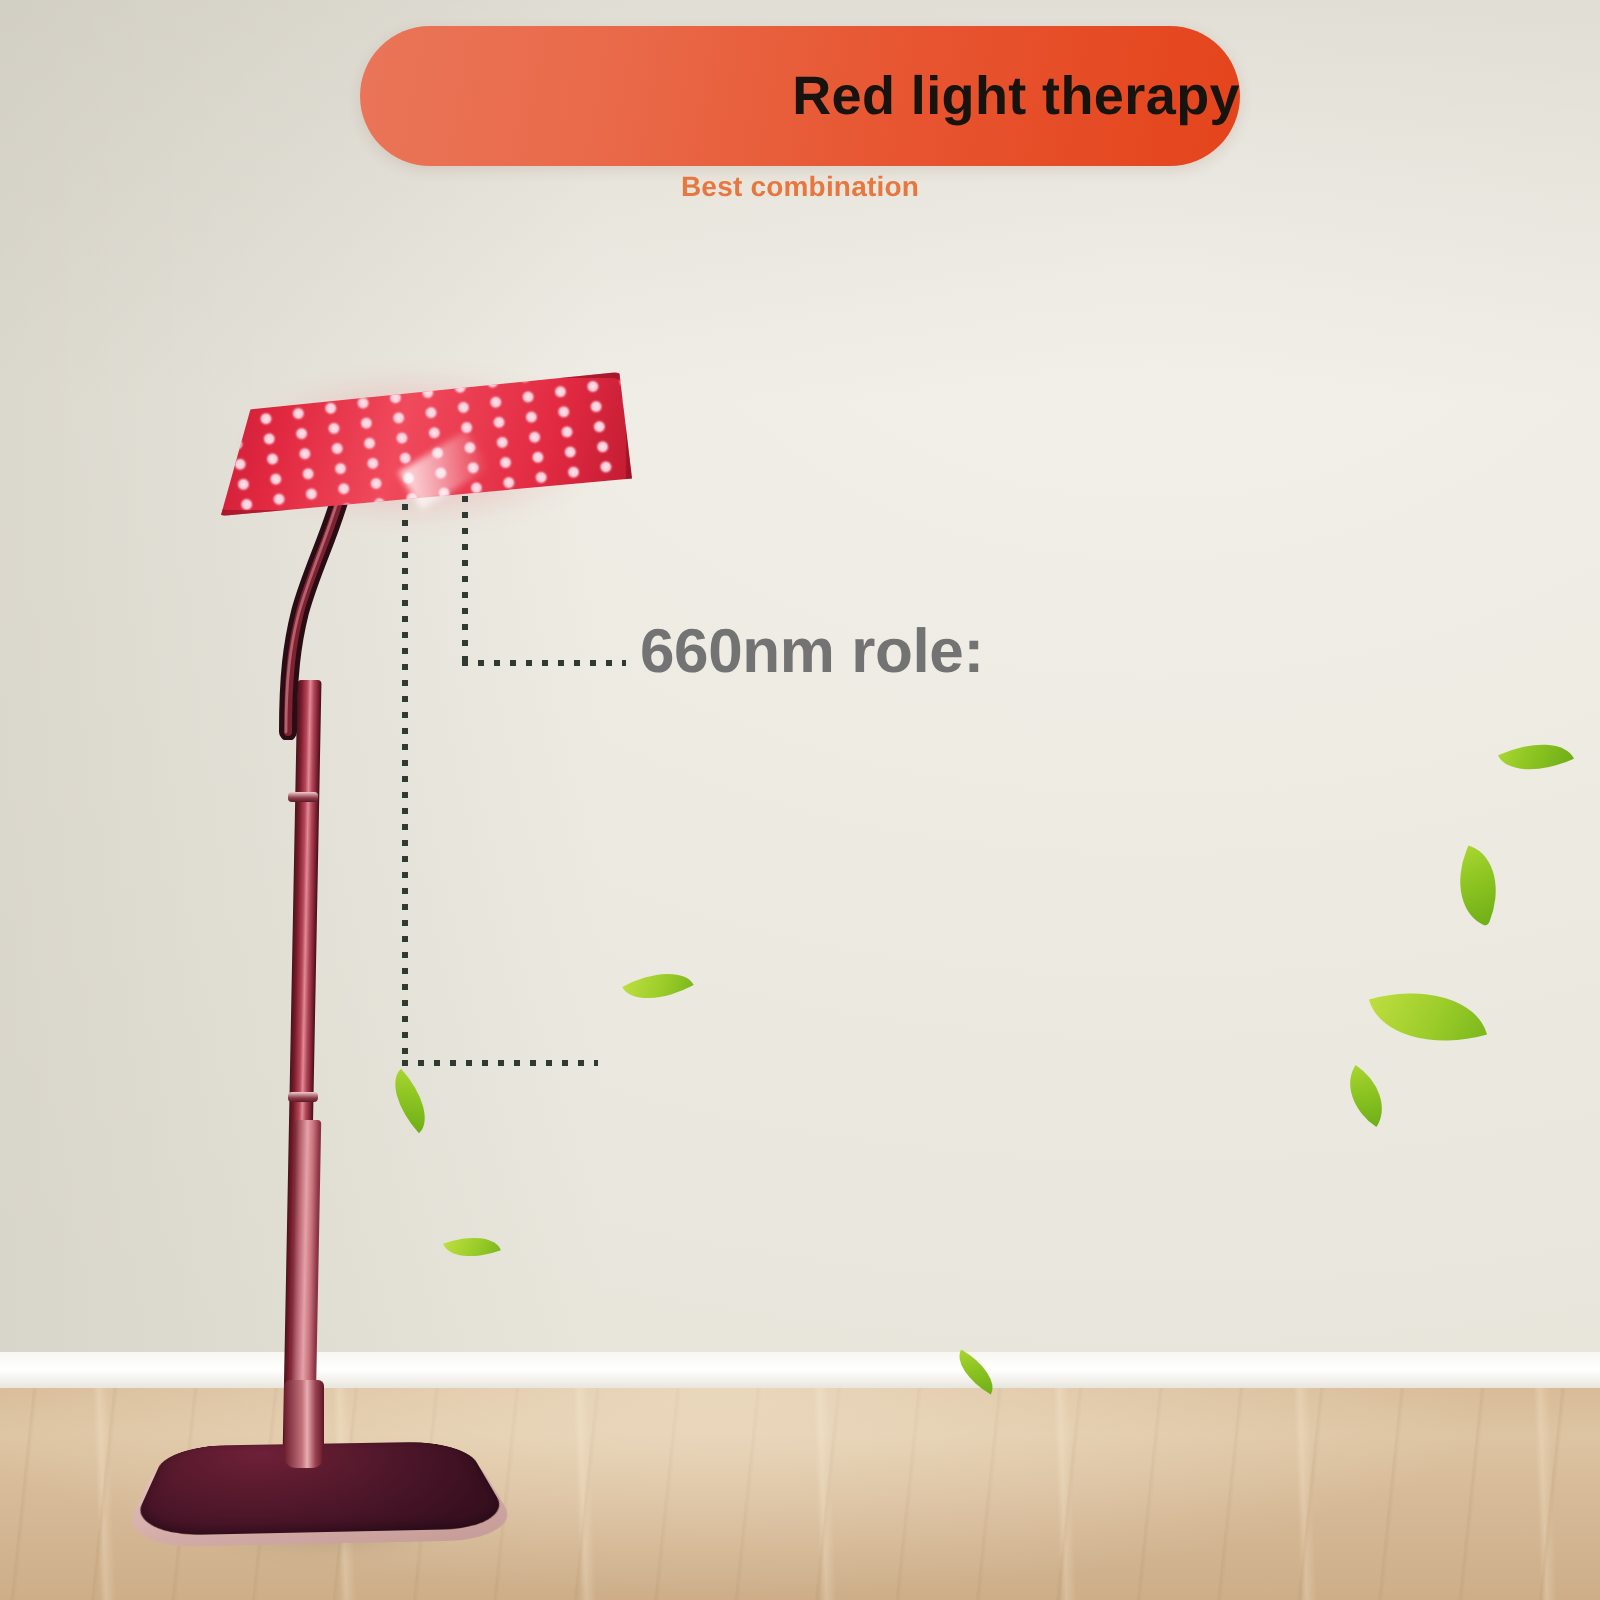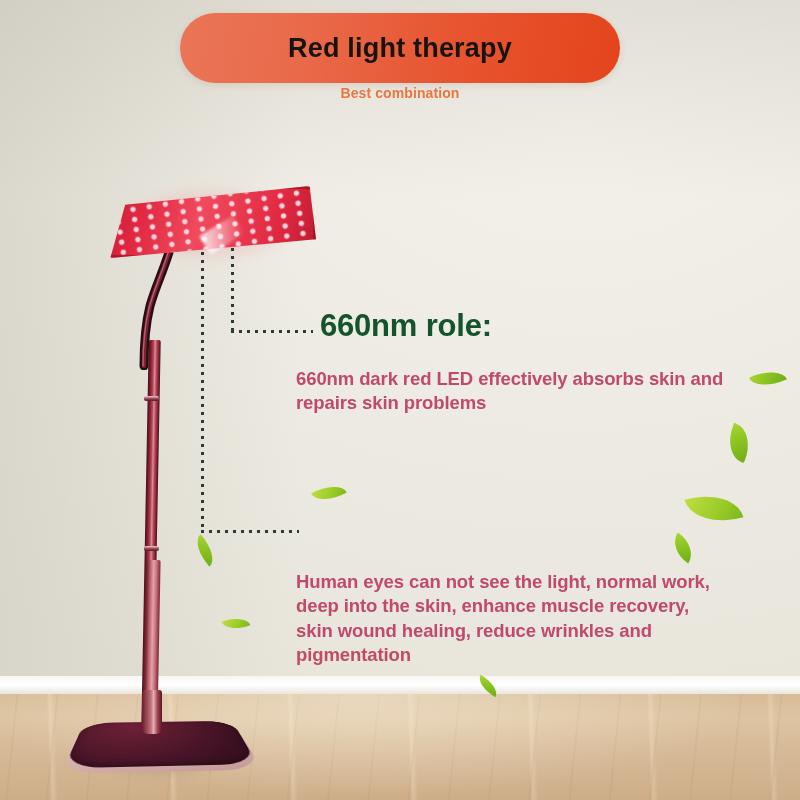--- a/index.html
+++ b/index.html
@@ -84,21 +84,21 @@
   
   .banner {
     position: absolute;
     left: 180px; top: 13px;
     width: 440px; height: 70px;
     border-radius: 36px;
     background: linear-gradient(100deg, #ea7558 0%, #e96a4a 28%, #e75530 62%, #e4441c 100%);
     box-shadow: 0 2px 7px rgba(120,60,40,0.13);
     display: flex;
     align-items: center;
-    justify-content: center;
+    justify-content: flex-end;
   }
   .banner-title {
     font-size: 27px;
     font-weight: bold;
     color: #17140f;
     letter-spacing: .2px;
     white-space: nowrap;
   }
   .subtitle {
     position: absolute;
@@ -248,21 +248,21 @@
     height: 3px;
     background-image: linear-gradient(to right, #2f3a33 0 3px, rgba(0,0,0,0) 3px 8px);
     background-size: 8px 3px;
   }
 
   
   .callout-head {
     position: absolute;
     font-size: 31px;
     font-weight: bold;
-    color: #14532d;
+    color: #737373;
     white-space: nowrap;
     letter-spacing: -.2px;
   }
   .callout-body {
     position: absolute;
     font-size: 18.5px;
     font-weight: bold;
     color: #c04a6a;
     line-height: 1.32;
     letter-spacing: -.1px;
@@ -332,23 +332,21 @@
     <div class="base-collar"></div>
   </div>
 
   <div class="lead lead-v" style="left:231px; top:248px; height:84px;"></div>
   <div class="lead lead-h" style="left:231px; top:330px; width:82px;"></div>
 
   <div class="lead lead-v" style="left:201px; top:252px; height:280px;"></div>
   <div class="lead lead-h" style="left:201px; top:530px; width:98px;"></div>
 
   <div class="callout-head" id="head660">660nm role:</div>
-  <div class="callout-body" id="body660">660nm dark red LED effectively absorbs skin and repairs skin problems</div>
-
-  <div class="callout-body" id="body850">Human eyes can not see the light, normal work, deep into the skin, enhance muscle recovery, skin wound healing, reduce wrinkles and pigmentation</div>
+
 
   <div class="leaf" style="left:751px; top:370px; width:34px; height:17px; transform:rotate(-24deg);"></div>
   <div class="leaf crescent" style="left:727px; top:426px; width:24px; height:34px; transform:rotate(22deg);"></div>
   <div class="leaf pale" style="left:688px; top:492px; width:52px; height:33px; transform:rotate(-16deg);"></div>
   <div class="leaf" style="left:670px; top:538px; width:26px; height:20px; transform:rotate(34deg);"></div>
   <div class="leaf pale" style="left:313px; top:485px; width:32px; height:16px; transform:rotate(-28deg);"></div>
   <div class="leaf" style="left:190px; top:543px; width:30px; height:15px; transform:rotate(48deg);"></div>
   <div class="leaf pale" style="left:223px; top:617px; width:26px; height:13px; transform:rotate(-20deg);"></div>
   <div class="leaf" style="left:476px; top:680px; width:24px; height:12px; transform:rotate(30deg);"></div>
 

